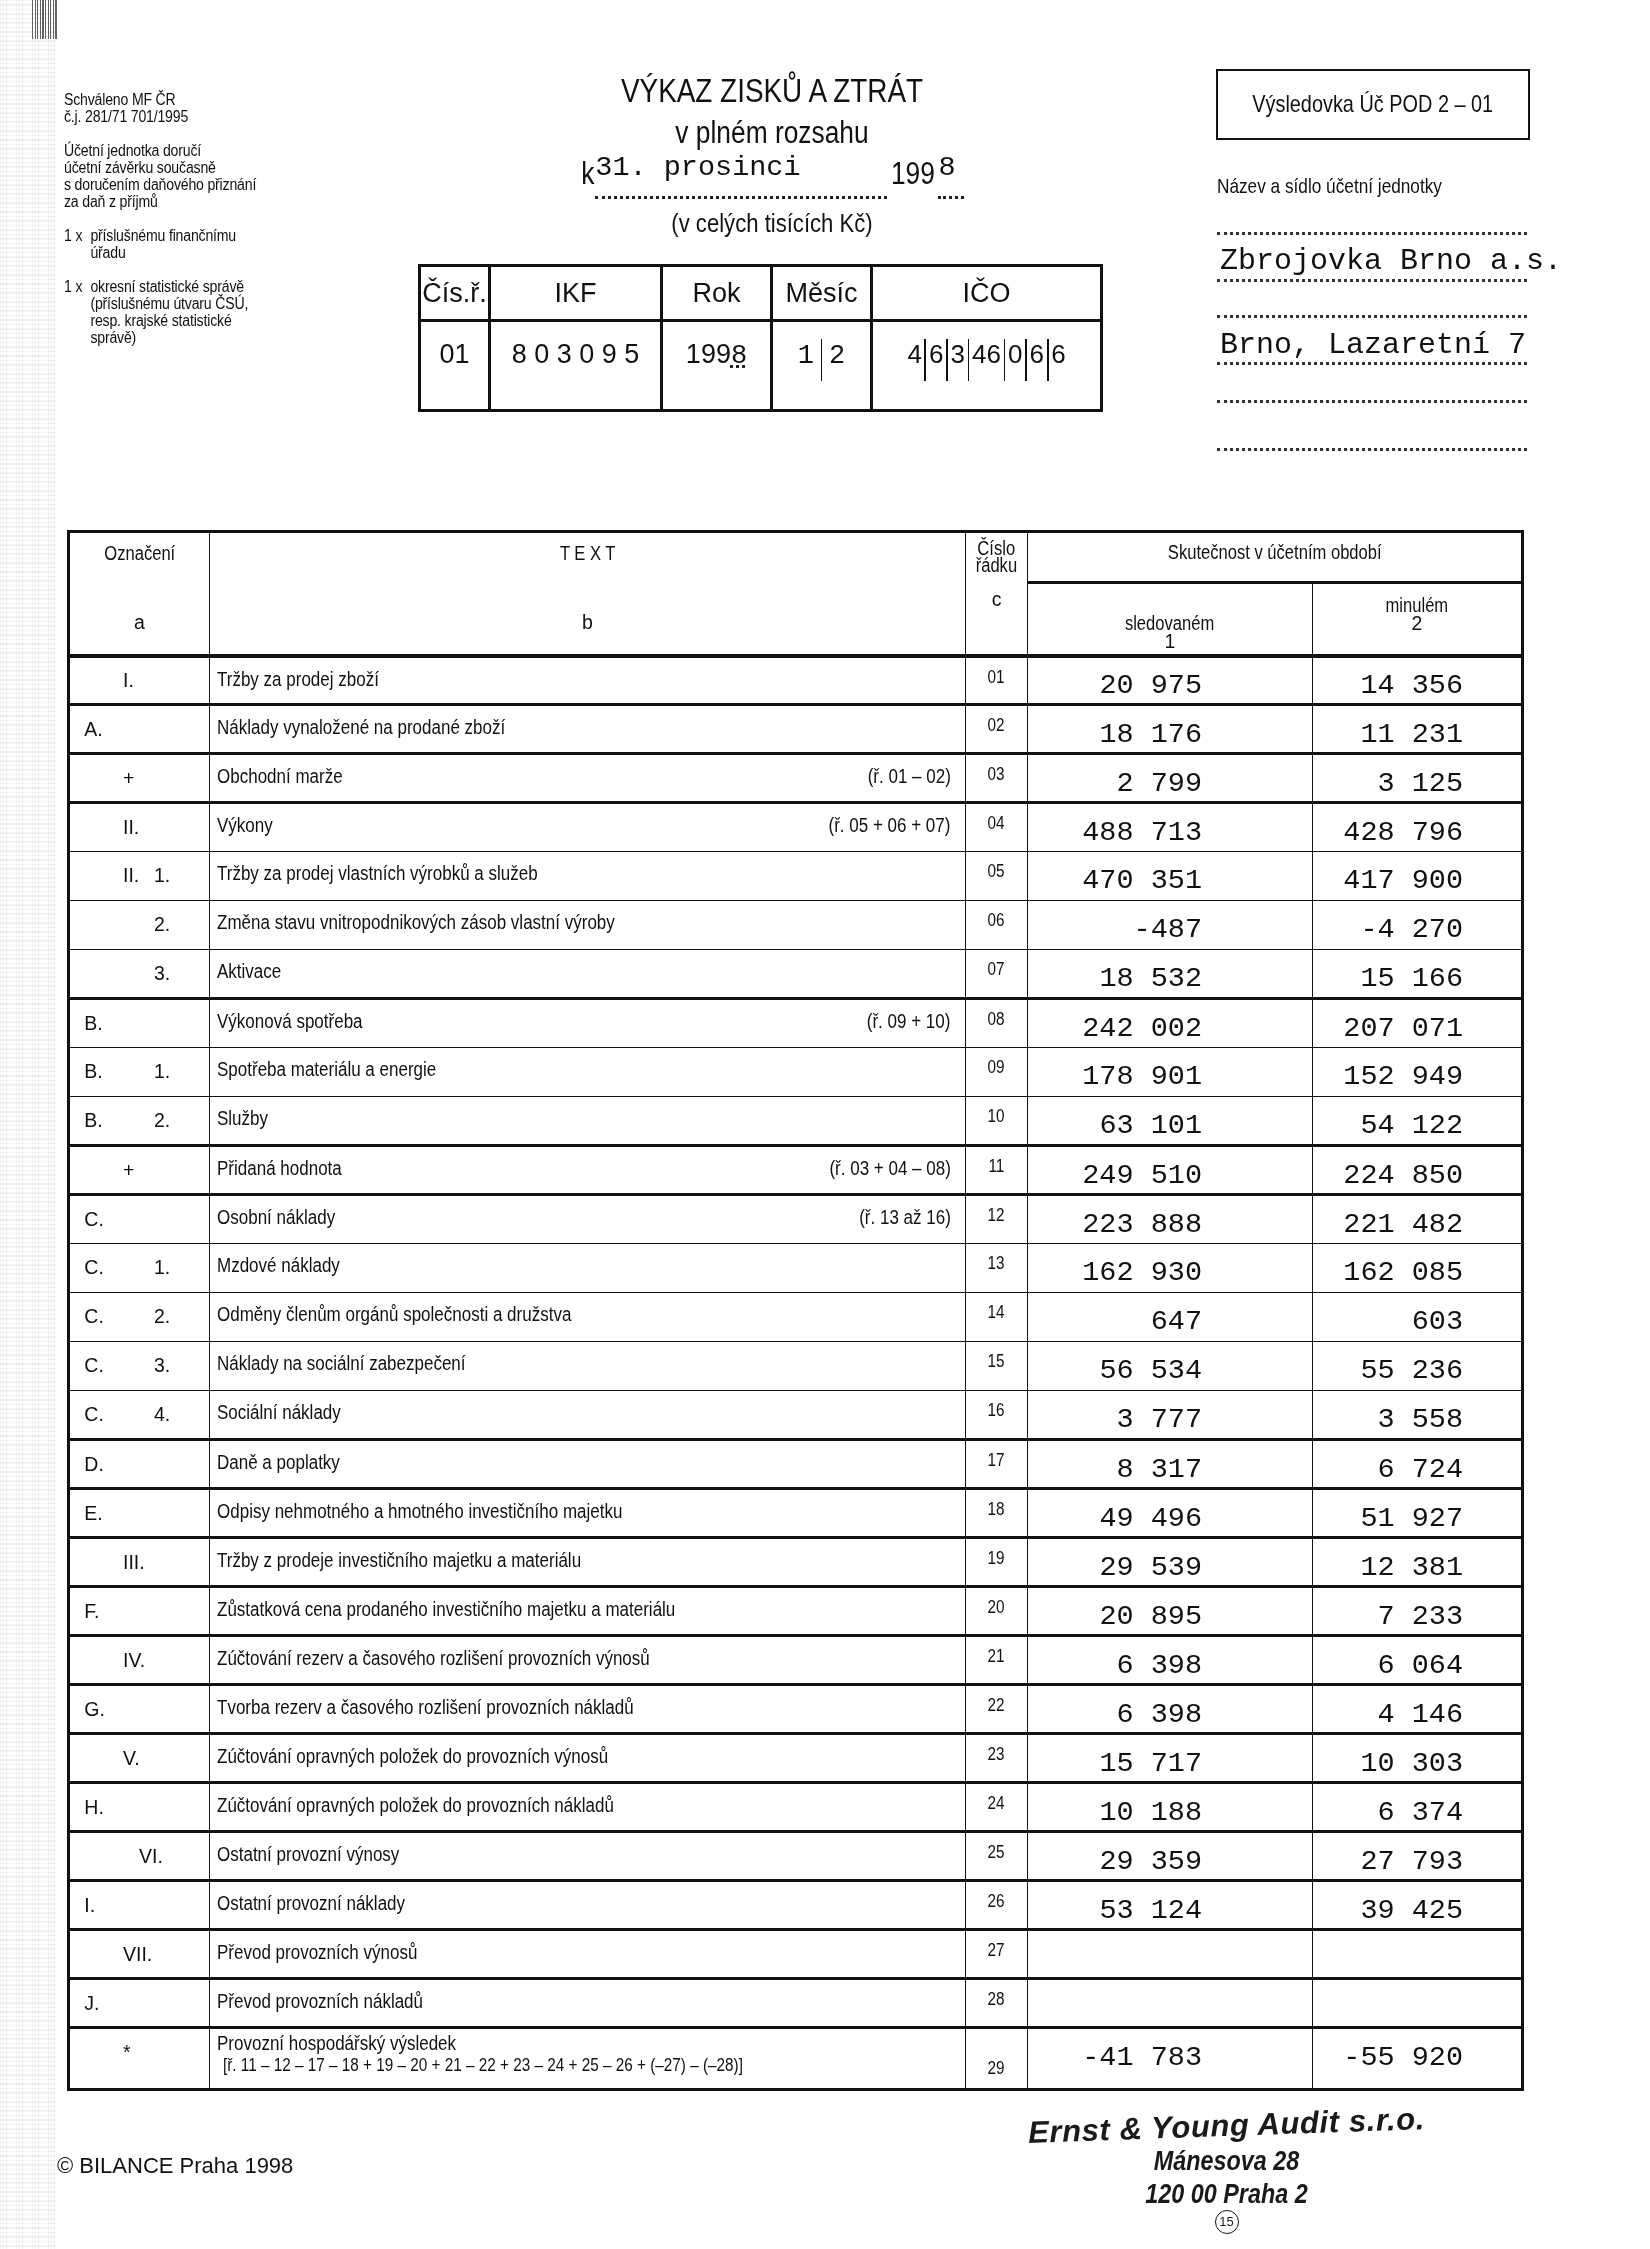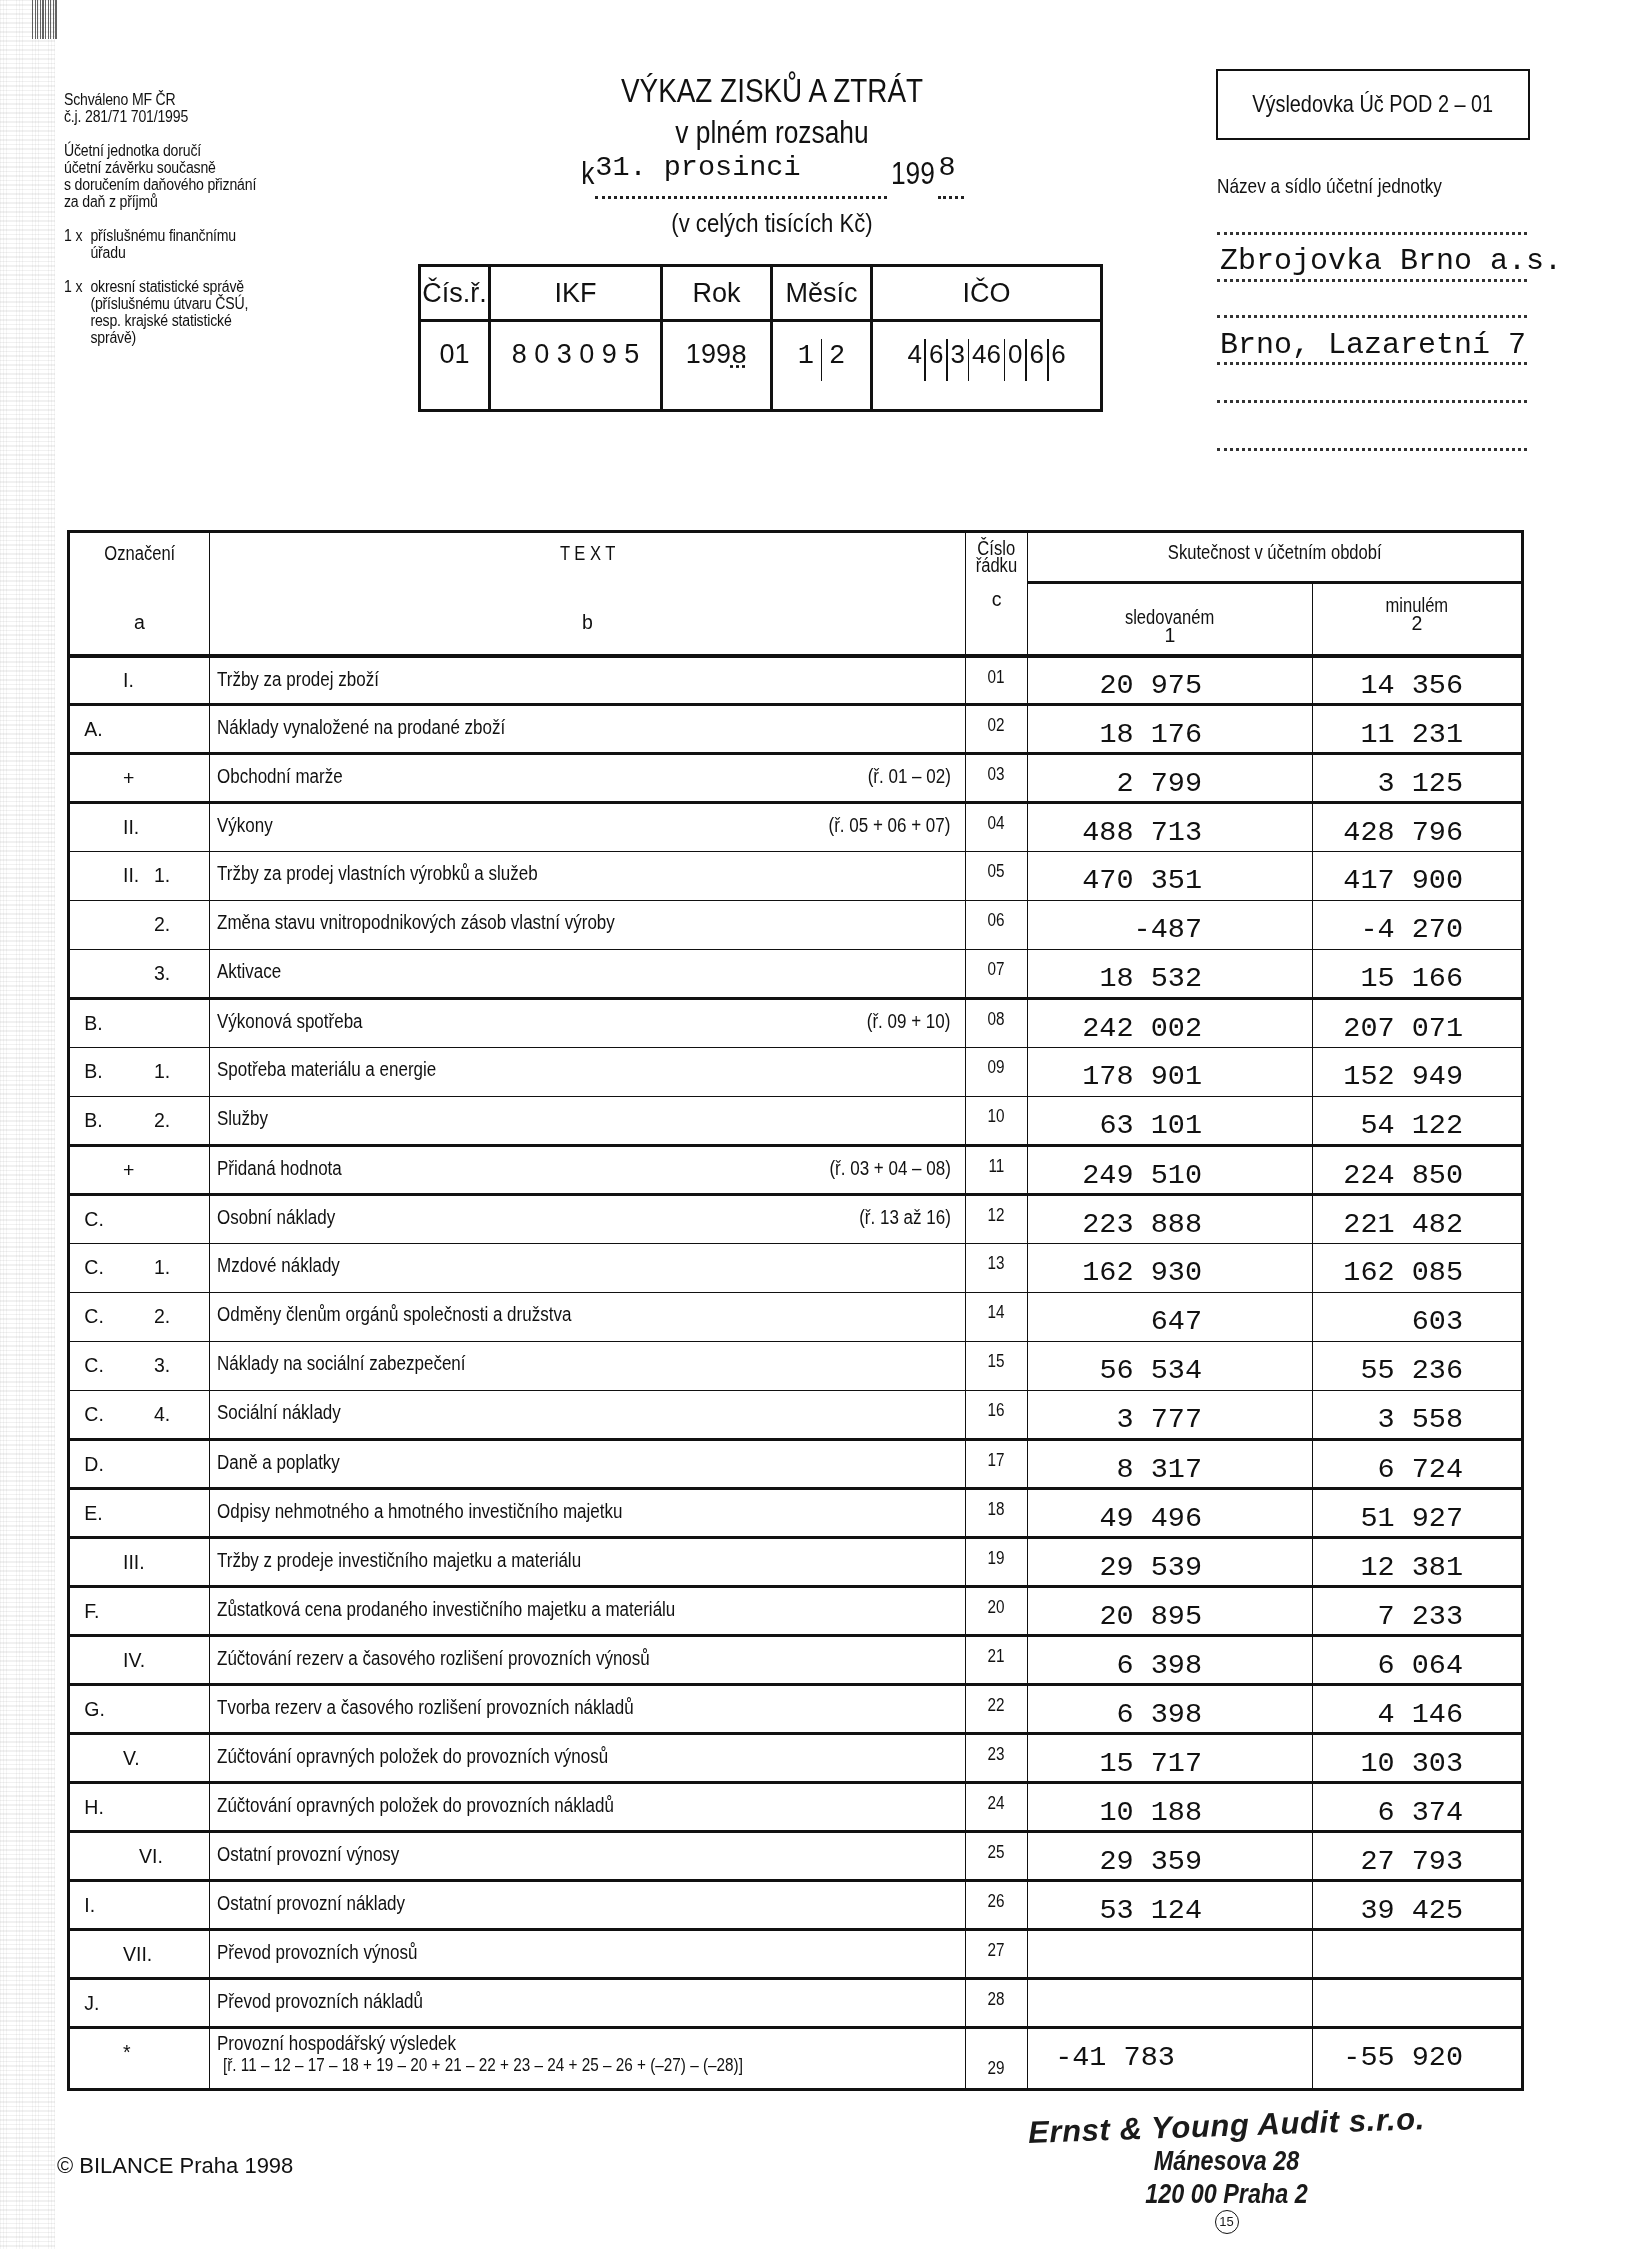--- a/index.html
+++ b/index.html
@@ -182,21 +182,21 @@
       <th rowspan="2" style="border-top-width:3.2px; padding-top:6.5px; line-height:17px;">
         <span class="h-label">Číslo</span><br>
         <span class="h-label">řádku</span><br><br>
         <span>c</span>
       </th>
       <th colspan="2" style="border-top-width:3.2px; border-right-width:3.2px; padding-top:7.8px; border-bottom-width:3.2px;">
         <span class="h-label">Skutečnost v účetním období</span>
       </th>
     </tr>
     <tr style="height:73px">
-      <th style="padding-top:24px; line-height:18px;">
+      <th style="padding-top:30px; line-height:18px;">
         <span class="h-label">sledovaném</span><br>
         <span>1</span>
       </th>
       <th style="padding-top:11.7px; line-height:18px; border-right-width:3.2px;">
         <span class="h-label">minulém</span><br>
         <span>2</span>
       </th>
     </tr>
   </thead>
   <tbody id="rows">
@@ -544,21 +544,21 @@
       <tr class="thick-top" style="height: 62px;">
         <td class="code" style="border-left-width: 3.2px; border-bottom-width: 3.9px;">
           <span style="left: 53px;">*</span>
           <span style="left: 84px;"></span>
         </td>
         <td class="text" style="border-bottom-width: 3.9px;">
           <span class="lbl" style="top: 2.6px;">Provozní hospodářský výsledek</span>
           <span class="lbl" style="top: 26px; left: 13px; font-size: 18px;">[ř. 11 – 12 – 17 – 18 + 19 – 20 + 21 – 22 + 23 – 24 + 25 – 26 + (–27) – (–28)]</span>
         </td>
         <td class="rn" style="padding-top: 28.5px; border-bottom-width: 3.9px;"><span>29</span></td>
-        <td class="num cur" style="border-bottom-width: 3.9px; text-align: center;">-41 783</td>
+        <td class="num cur" style="border-bottom-width: 3.9px;">-41 783</td>
         <td class="num prev" style="border-right-width: 3.2px; border-bottom-width: 3.9px;">-55 920</td>
       </tr>
     </tbody>
 </table>
 
 <div class="abs copyright">© BILANCE Praha 1998</div>
 <div class="abs stamp">
   <div class="s1">Ernst &amp; Young Audit s.r.o.</div>
   <div class="s2">Mánesova 28</div>
   <div class="s3">120 00 Praha 2</div>

